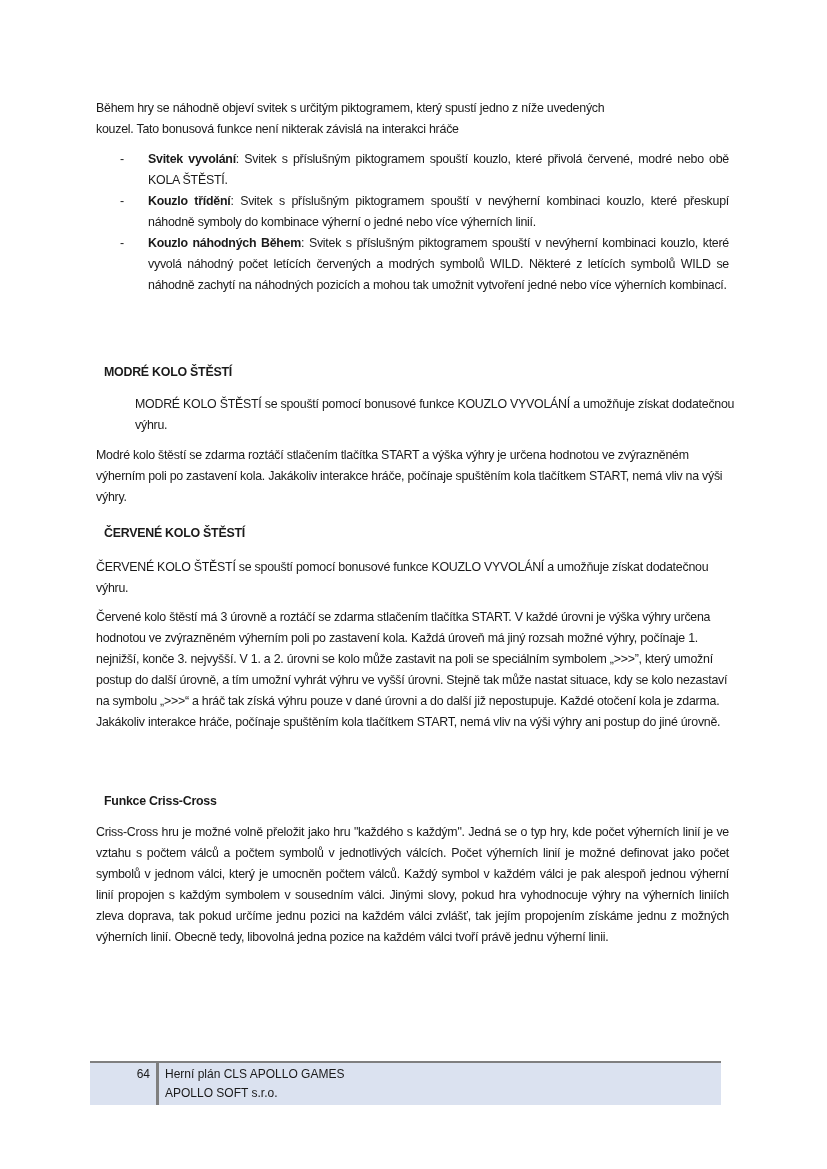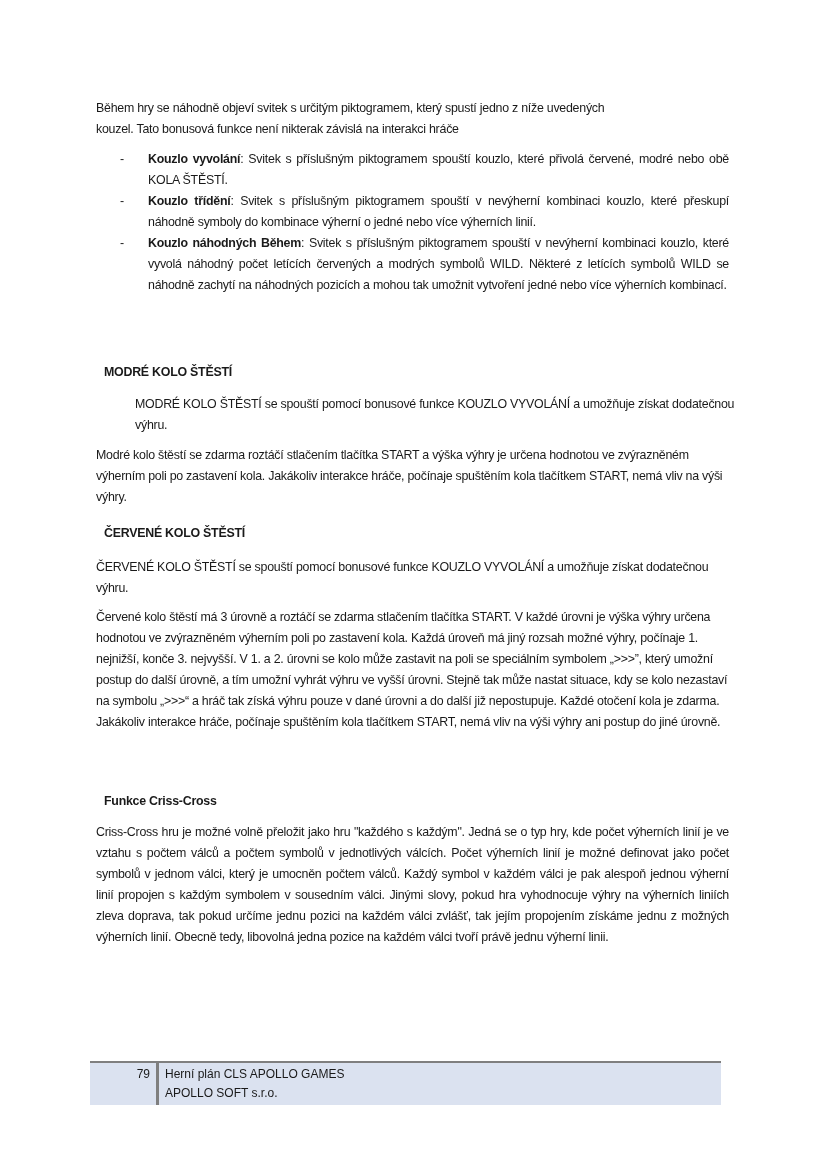--- a/index.html
+++ b/index.html
@@ -24,21 +24,21 @@
 <div class="page">
 
   <p class="p" style="top:98px;">
     <span>Během hry se náhodně objeví svitek s určitým piktogramem, který spustí jedno z níže uvedených</span><br>
     <span>kouzel. Tato bonusová funkce není nikterak závislá na interakci hráče</span>
   </p>
 
   <ul class="bullets" style="top:149px;">
     <li>
       <span class="dash">-</span>
-      <b>Kouzlo vyvolání</b><span>: Svitek s příslušným piktogramem spouští kouzlo, které přivolá červené, modré nebo obě KOLA ŠTĚSTÍ.</span>
+      <b>Svitek vyvolání</b><span>: Svitek s příslušným piktogramem spouští kouzlo, které přivolá červené, modré nebo obě KOLA ŠTĚSTÍ.</span>
     </li>
     <li>
       <span class="dash">-</span>
       <b>Kouzlo třídění</b><span>: Svitek s příslušným piktogramem spouští v nevýherní kombinaci kouzlo, které přeskupí náhodně symboly do kombinace výherní o jedné nebo více výherních linií.</span>
     </li>
     <li>
       <span class="dash">-</span>
       <b>Kouzlo náhodných Během</b><span>: Svitek s příslušným piktogramem spouští v nevýherní kombinaci kouzlo, které vyvolá náhodný počet letících červených a modrých symbolů WILD. Některé z letících symbolů WILD se náhodně zachytí na náhodných pozicích a mohou tak umožnit vytvoření jedné nebo více výherních kombinací.</span>
     </li>
   </ul>
@@ -48,21 +48,21 @@
   <p class="p" style="top:445px;">Modré kolo štěstí se zdarma roztáčí stlačením tlačítka START a výška výhry je určena hodnotou ve zvýrazněném výherním poli po zastavení kola. Jakákoliv interakce hráče, počínaje spuštěním kola tlačítkem START, nemá vliv na výši výhry.</p>
 
   <h3 class="h" style="top:518px;">ČERVENÉ KOLO ŠTĚSTÍ</h3>
   <p class="p" style="top:557px;">ČERVENÉ KOLO ŠTĚSTÍ se spouští pomocí bonusové funkce KOUZLO VYVOLÁNÍ a umožňuje získat dodatečnou výhru.</p>
   <p class="p" style="top:607px;">Červené kolo štěstí má 3 úrovně a roztáčí se zdarma stlačením tlačítka START. V každé úrovni je výška výhry určena hodnotou ve zvýrazněném výherním poli po zastavení kola. Každá úroveň má jiný rozsah možné výhry, počínaje 1. nejnižší, konče 3. nejvyšší. V 1. a 2. úrovni se kolo může zastavit na poli se speciálním symbolem „&gt;&gt;&gt;”, který umožní postup do další úrovně, a tím umožní vyhrát výhru ve vyšší úrovni. Stejně tak může nastat situace, kdy se kolo nezastaví na symbolu „&gt;&gt;&gt;“ a hráč tak získá výhru pouze v dané úrovni a do další již nepostupuje. Každé otočení kola je zdarma. Jakákoliv interakce hráče, počínaje spuštěním kola tlačítkem START, nemá vliv na výši výhry ani postup do jiné úrovně.</p>
 
   <h3 class="h" style="top:786px;">Funkce Criss-Cross</h3>
   <p class="p just" style="top:822px;">Criss-Cross hru je možné volně přeložit jako hru "každého s každým". Jedná se o typ hry, kde počet výherních linií je ve vztahu s počtem válců a počtem symbolů v jednotlivých válcích. Počet výherních linií je možné definovat jako počet symbolů v jednom válci, který je umocněn počtem válců. Každý symbol v každém válci je pak alespoň jednou výherní linií propojen s každým symbolem v sousedním válci. Jinými slovy, pokud hra vyhodnocuje výhry na výherních liniích zleva doprava, tak pokud určíme jednu pozici na každém válci zvlášť, tak jejím propojením získáme jednu z možných výherních linií. Obecně tedy, libovolná jedna pozice na každém válci tvoří právě jednu výherní linii.</p>
 
   <div class="footer">
-    <div class="num">79</div>
+    <div class="num">64</div>
     <div class="sep"></div>
     <div class="lines">
       <div>Herní plán CLS APOLLO GAMES</div>
       <div>APOLLO SOFT s.r.o.</div>
     </div>
   </div>
 
 </div>
 
 </body></html>

